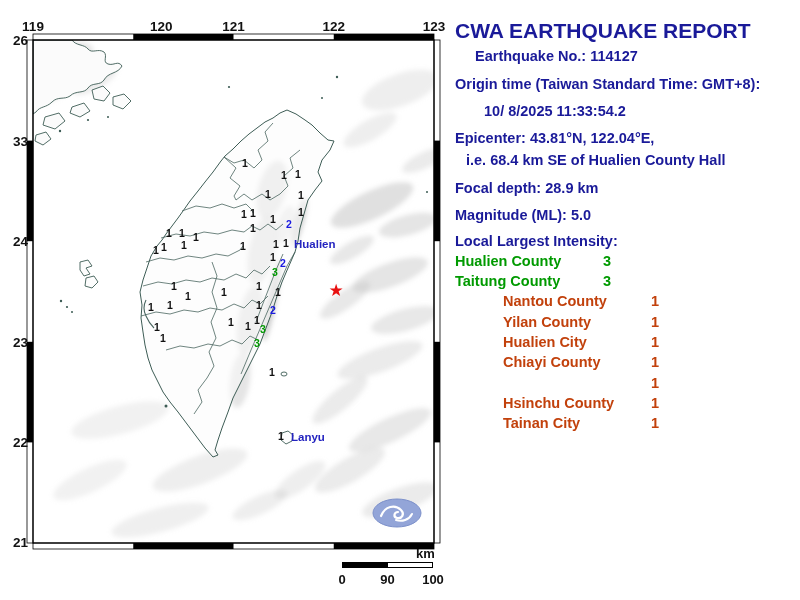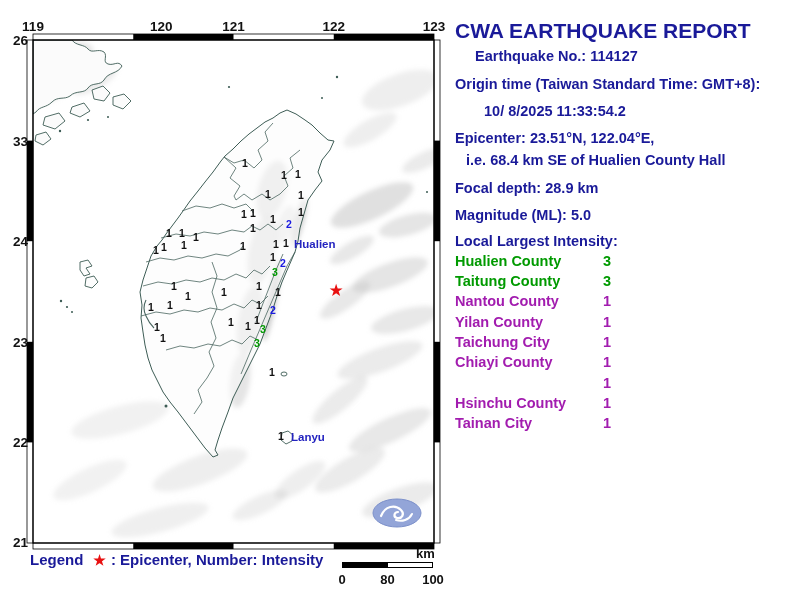--- a/index.html
+++ b/index.html
@@ -18,21 +18,21 @@
   .scalebar .seg-black{width:50%;height:100%;background:#000;}
   .scalebar .seg-white{width:50%;height:100%;background:#fff;}
   .scale-tick{position:absolute;top:572px;transform:translateX(-50%);font-size:13px;font-weight:600;color:#111;}
   .km-label{position:absolute;left:416px;top:546px;font-size:13px;font-weight:600;color:#111;}
   .panel-title{position:absolute;left:455px;top:19px;font-size:21px;font-weight:bold;color:#1a1a99;white-space:nowrap;}
   .panel-line{position:absolute;left:455px;font-size:14.5px;font-weight:bold;color:#1a1a99;white-space:nowrap;}
   .panel-line.indent{left:466px;}
   .int-row{position:absolute;left:455px;width:180px;font-size:14.5px;font-weight:bold;white-space:nowrap;}
   .int-row .val{position:absolute;left:148px;}
   .int-green{color:#009a00;}
-  .int-black{color:#a21caf;}
+  .int-black{color:#c2410c;margin-left:48px;}
 </style>
 </head>
 <body>
 
 <div class="page">
 
   <svg id="map-svg" viewBox="0 0 800 600">
     <defs>
       <filter id="soft" x="-50%" y="-50%" width="200%" height="200%">
         <feGaussianBlur stdDeviation="2.5"></feGaussianBlur>
@@ -222,51 +222,48 @@
       <span class="marker" style="left: 257px; top: 343px; color: rgb(0, 154, 0);">3</span>
       <span class="marker" style="left: 272px; top: 372px; color: rgb(17, 17, 17);">1</span>
       <span class="marker" style="left: 281px; top: 436px; color: rgb(17, 17, 17);">1</span>
     </div>
   <div id="city-labels">
       <span class="city-label" style="left: 294px; top: 244px;">Hualien</span>
       <span class="city-label" style="left: 291px; top: 437px;">Lanyu</span>
     </div>
   <div id="epicenter-star" style="left: 336px; top: 291px;">★</div>
 
-  <div class="legend">
-    <span>Legend</span><span class="star">★</span><span>: Epicenter, Number: Intensity</span>
-  </div>
 
   <div class="km-label">km</div>
   <div class="scalebar">
     <div class="seg-black"></div>
     <div class="seg-white"></div>
   </div>
   <div id="scale-ticks">
       <span class="scale-tick" style="left: 342px;">0</span>
-      <span class="scale-tick" style="left: 387.5px;">80</span>
+      <span class="scale-tick" style="left: 387.5px;">90</span>
       <span class="scale-tick" style="left: 433px;">100</span>
     </div>
 
   <div class="panel-title">CWA EARTHQUAKE REPORT</div>
   <div id="report-lines">
       <div class="panel-line" style="top: 48px; margin-left: 20px;">Earthquake No.: 114127</div>
       <div class="panel-line" style="top: 76px;">Origin time (Taiwan Standard Time: GMT+8):</div>
       <div class="panel-line indent" style="top: 103px; margin-left: 18px;">10/ 8/2025 11:33:54.2</div>
-      <div class="panel-line" style="top: 130px;">Epicenter: 23.51°N, 122.04°E,</div>
+      <div class="panel-line" style="top: 130px;">Epicenter: 43.81°N, 122.04°E,</div>
       <div class="panel-line indent" style="top: 152px;">i.e. 68.4 km SE of Hualien County Hall</div>
       <div class="panel-line" style="top: 180px;">Focal depth: 28.9 km</div>
       <div class="panel-line" style="top: 207px;">Magnitude (ML): 5.0</div>
       <div class="panel-line" style="top: 233px;">Local Largest Intensity:</div>
     </div>
   <div id="intensity-rows">
       <div class="int-row int-green" style="top: 252.5px;"><span class="name">Hualien County</span><span class="val">3</span></div>
       <div class="int-row int-green" style="top: 272.85px;"><span class="name">Taitung County</span><span class="val">3</span></div>
       <div class="int-row int-black" style="top: 293.2px;"><span class="name">Nantou County</span><span class="val">1</span></div>
       <div class="int-row int-black" style="top: 313.55px;"><span class="name">Yilan County</span><span class="val">1</span></div>
-      <div class="int-row int-black" style="top: 333.9px;"><span class="name">Taichung City</span><span class="val">1</span></div>
+      <div class="int-row int-black" style="top: 333.9px;"><span class="name">Hualien City</span><span class="val">1</span></div>
       <div class="int-row int-black" style="top: 354.25px;"><span class="name">Chiayi County</span><span class="val">1</span></div>
       <div class="int-row int-black" style="top: 374.6px;"><span class="val">1</span></div>
       <div class="int-row int-black" style="top: 394.95px;"><span class="name">Hsinchu County</span><span class="val">1</span></div>
       <div class="int-row int-black" style="top: 415.3px;"><span class="name">Tainan City</span><span class="val">1</span></div>
     </div>
 
 </div>
 
 </body></html>

